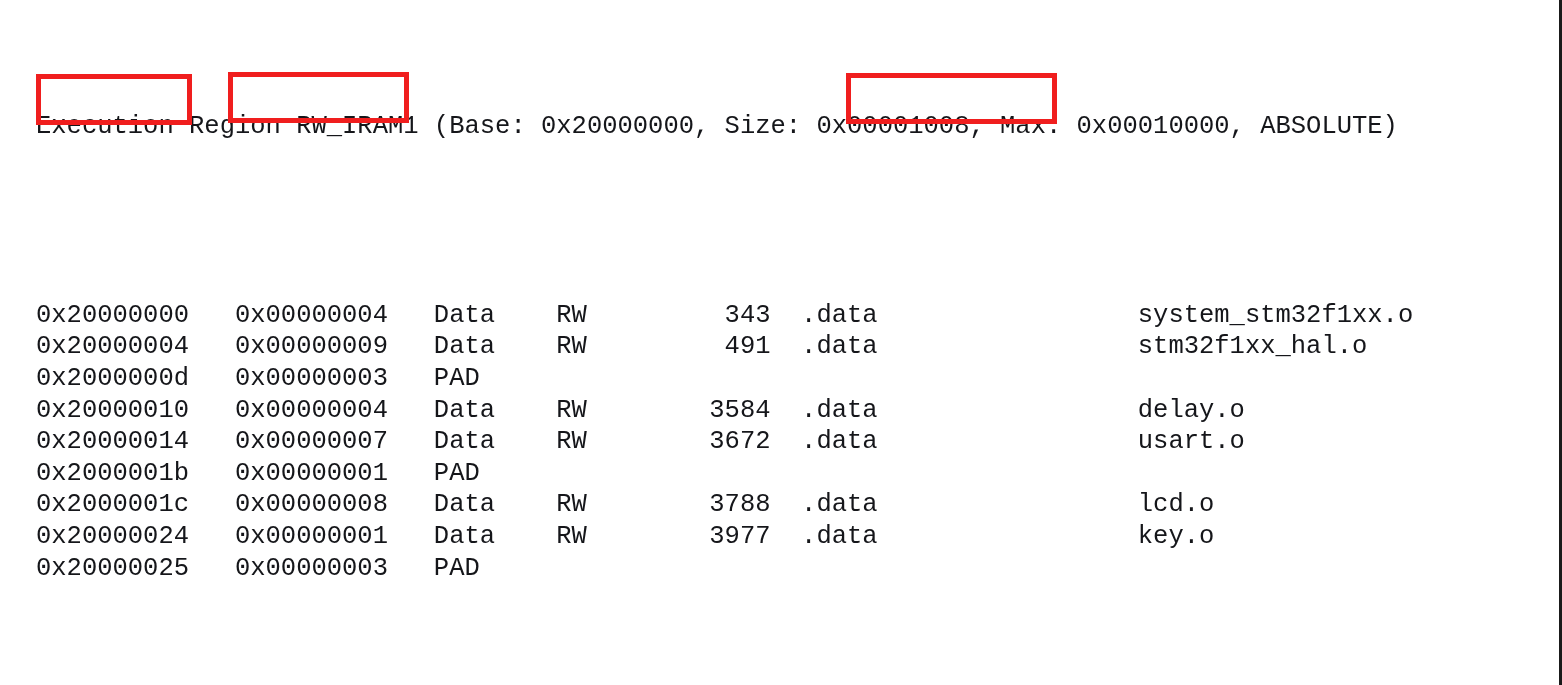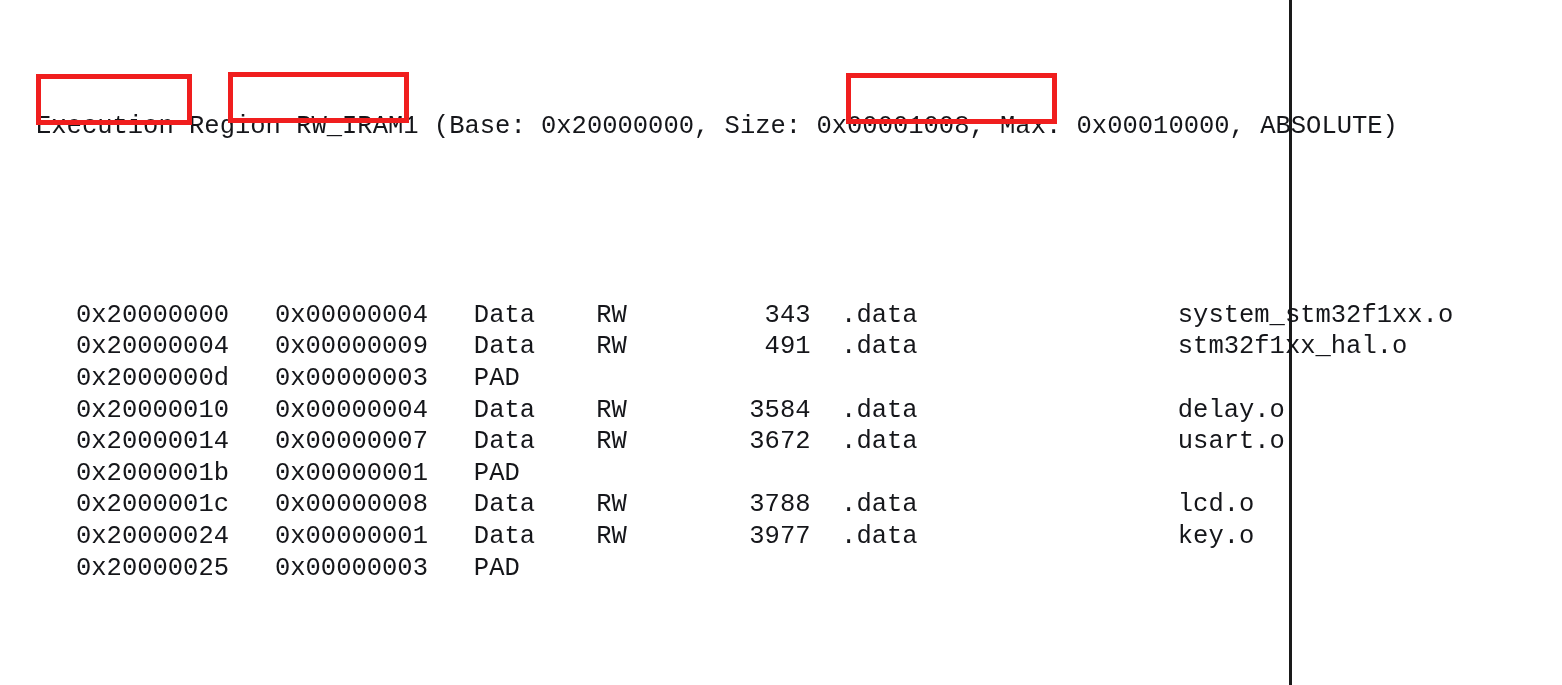--- a/index.html
+++ b/index.html
@@ -10,21 +10,21 @@
   }
   body {
     width: 1562px;
     height: 685px;
     overflow: hidden;
     font-family: "Liberation Mono", "DejaVu Sans Mono", monospace;
   }
 
   #screen {
     position: relative;
-    width: 1292px;
+    width: 1562px;
     height: 685px;
     background: #ffffff;
     border-right: 3px solid #1a1a1a;
     box-sizing: border-box;
   }
 
   
   .listing {
     position: absolute;
     left: 36px;
@@ -52,21 +52,20 @@
 
   .rows {
     display: block;
     margin-top: 31px;
   }
 
   .row {
     display: block;
     height: 31.6px;
     white-space: pre;
-    margin-left: 40px;
   }
 
   
   .annot-box {
     position: absolute;
     border: 5px solid #f01e1e;
     box-sizing: border-box;
     background: transparent;
     pointer-events: none;
   }

